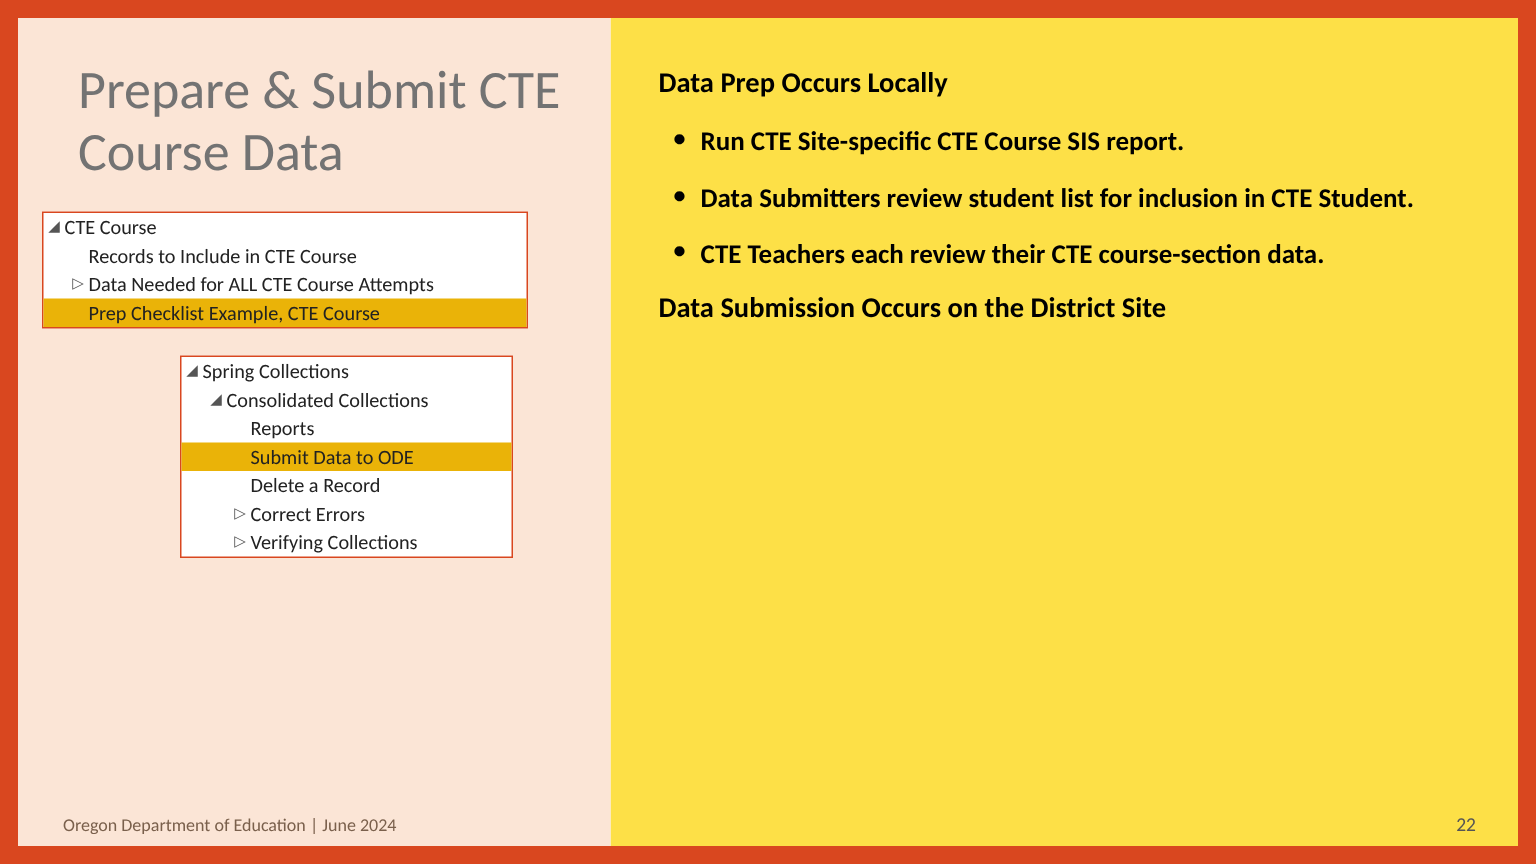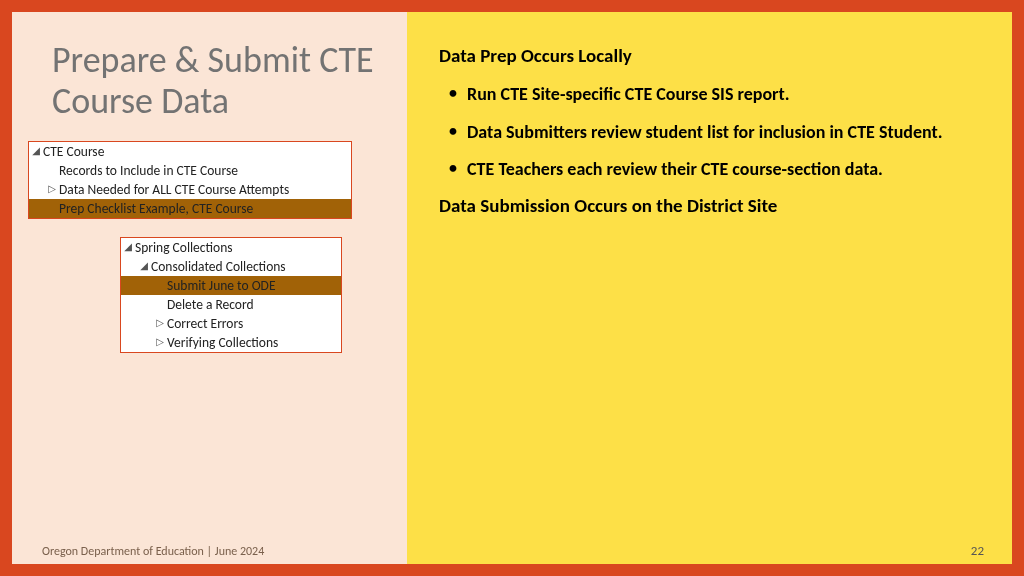--- a/index.html
+++ b/index.html
@@ -60,21 +60,21 @@
   }
   .tree-row .arrow {
     width: 10px;
     display: inline-block;
     text-align: center;
     font-size: 10px;
     color: #555;
   }
   .tree-row .label { padding-left: 2px; }
   .tree-row.selected {
-    background: #a16207;
+    background: #eab308;
   }
   .indent-0 { padding-left: 2px; }
   .indent-1 { padding-left: 18px; }
   .indent-2 { padding-left: 34px; }
   .section-head {
     font-weight: 700;
     font-size: 19px;
     color: #000;
     margin-bottom: 12px;
   }
@@ -144,23 +144,27 @@
 
       <div class="tree-box tree2">
         <div class="tree-row indent-0">
           <span class="arrow">◢</span>
           <span class="label">Spring Collections</span>
         </div>
         <div class="tree-row indent-1">
           <span class="arrow">◢</span>
           <span class="label">Consolidated Collections</span>
         </div>
+        <div class="tree-row indent-2">
+          <span class="arrow"></span>
+          <span class="label">Reports</span>
+        </div>
         <div class="tree-row indent-2 selected">
           <span class="arrow"></span>
-          <span class="label">Submit June to ODE</span>
+          <span class="label">Submit Data to ODE</span>
         </div>
         <div class="tree-row indent-2">
           <span class="arrow"></span>
           <span class="label">Delete a Record</span>
         </div>
         <div class="tree-row indent-2">
           <span class="arrow">▷</span>
           <span class="label">Correct Errors</span>
         </div>
         <div class="tree-row indent-2">

